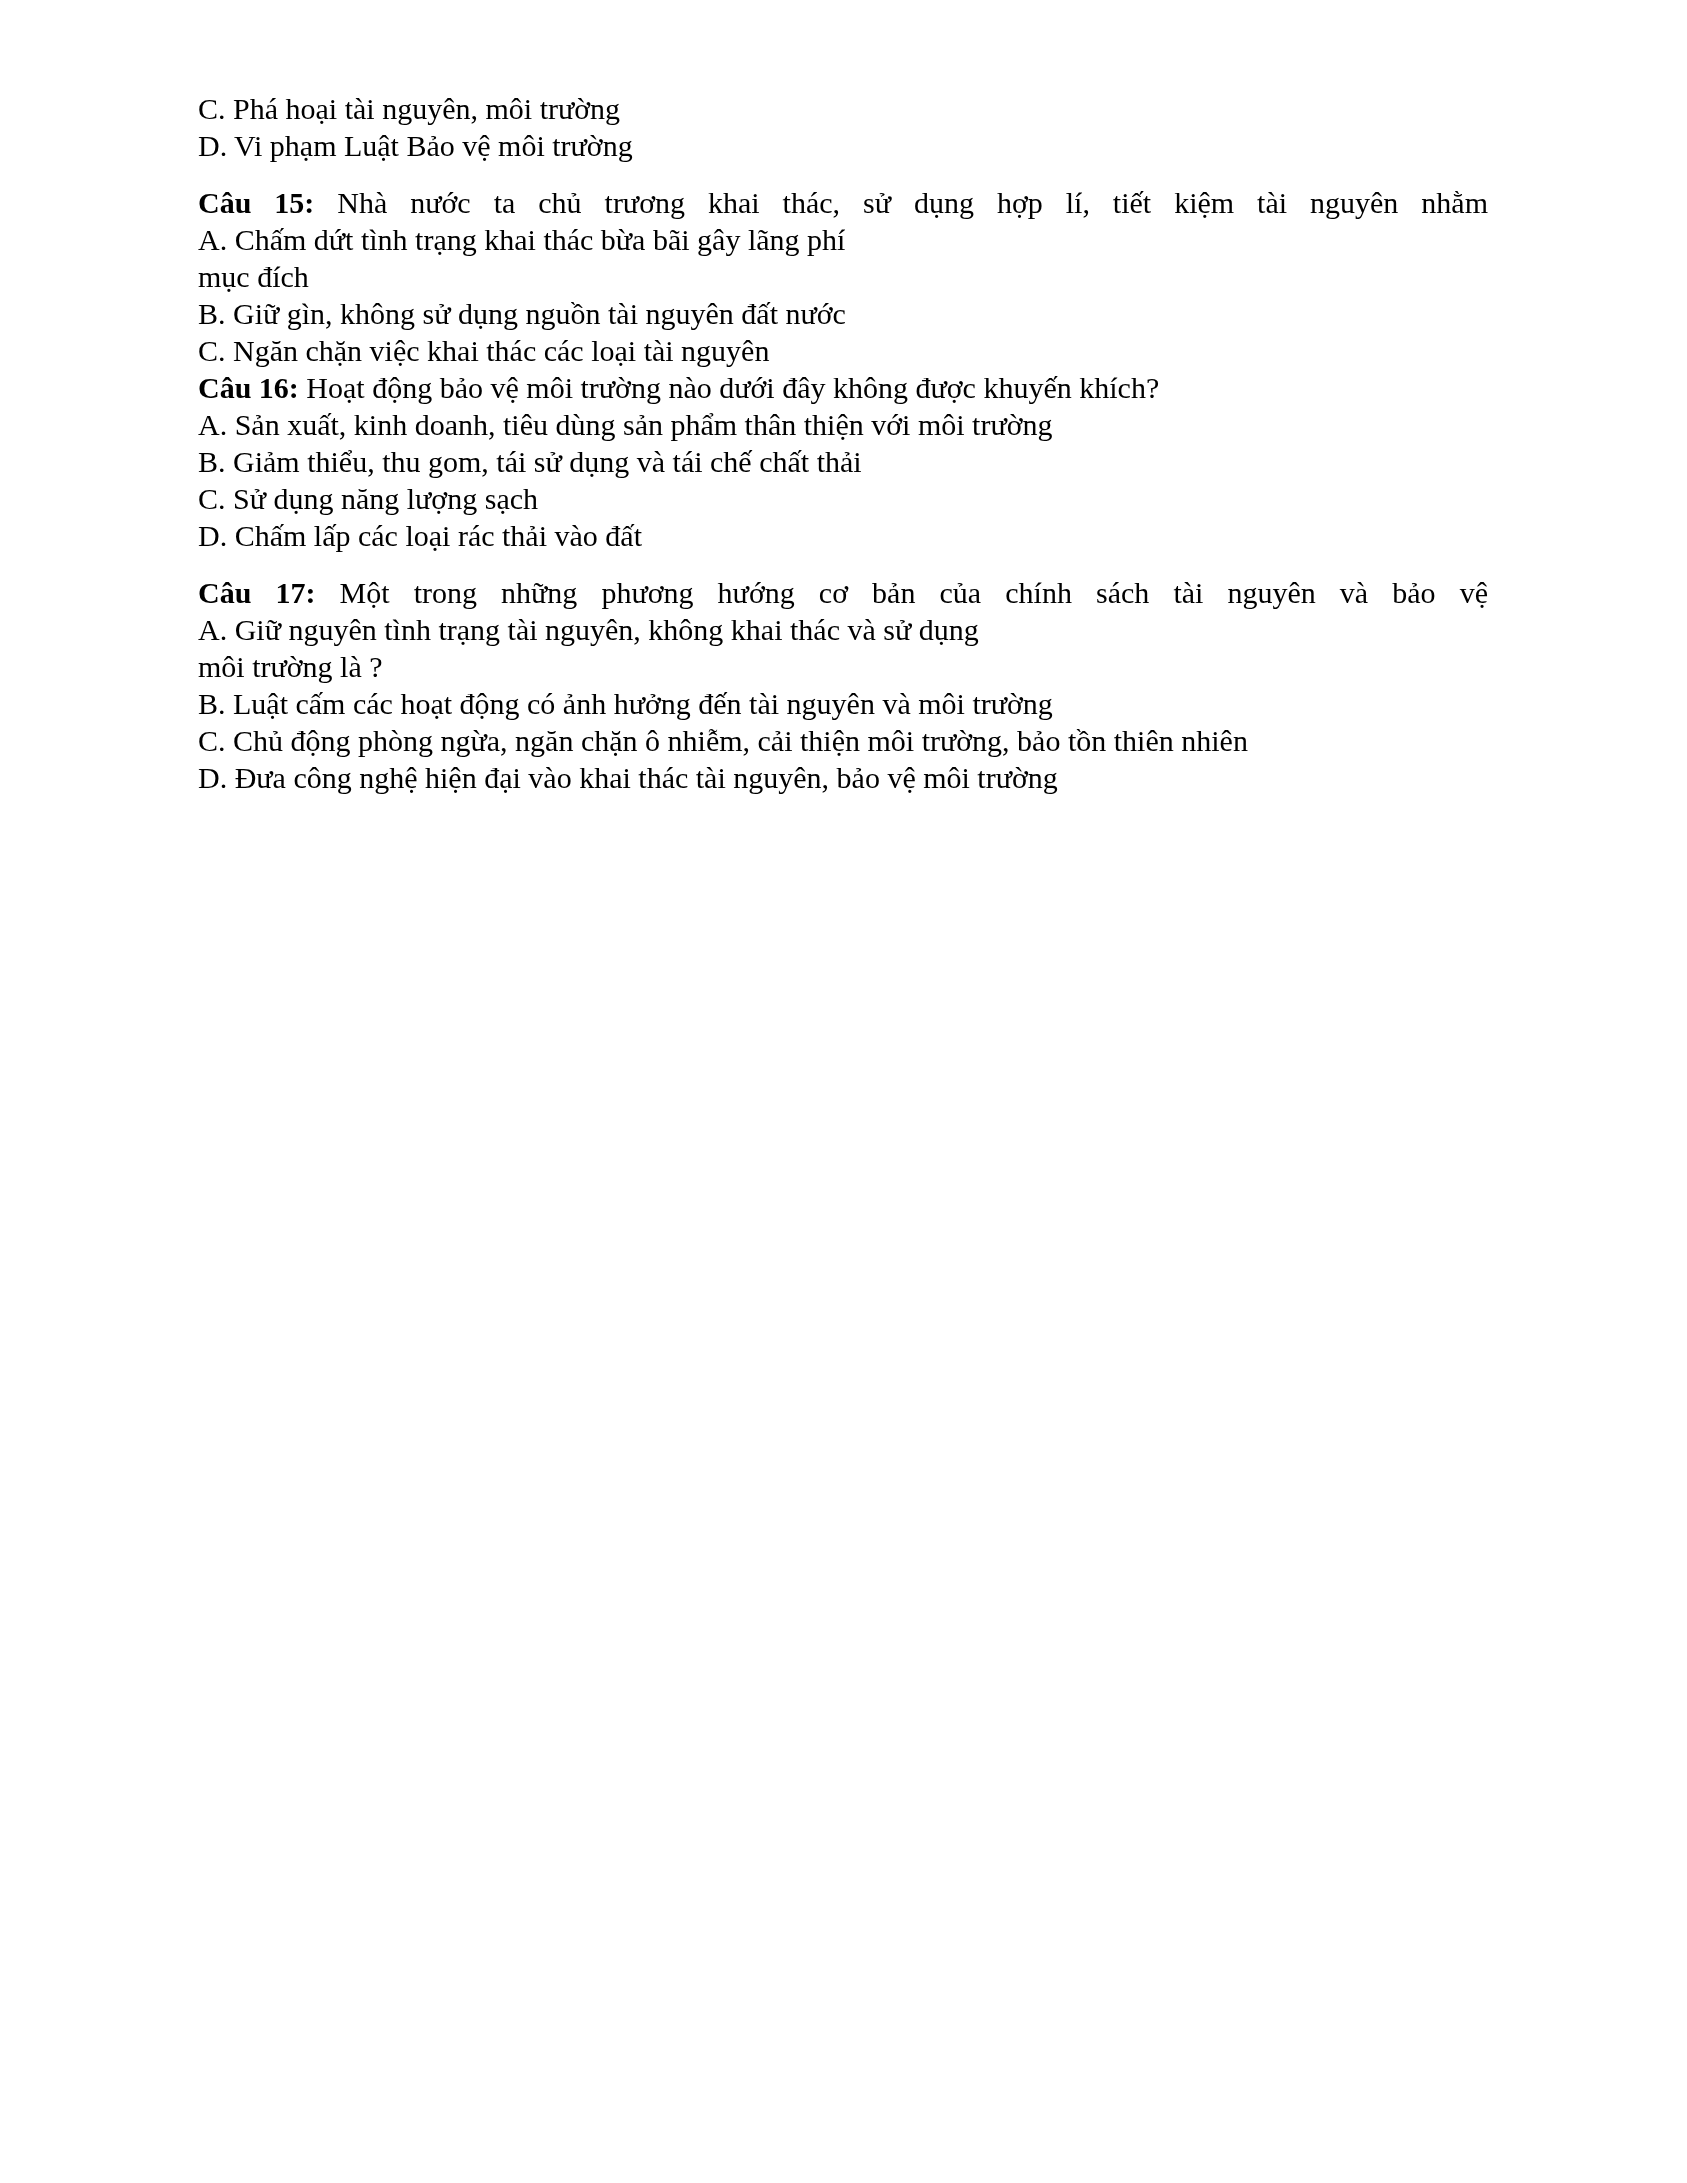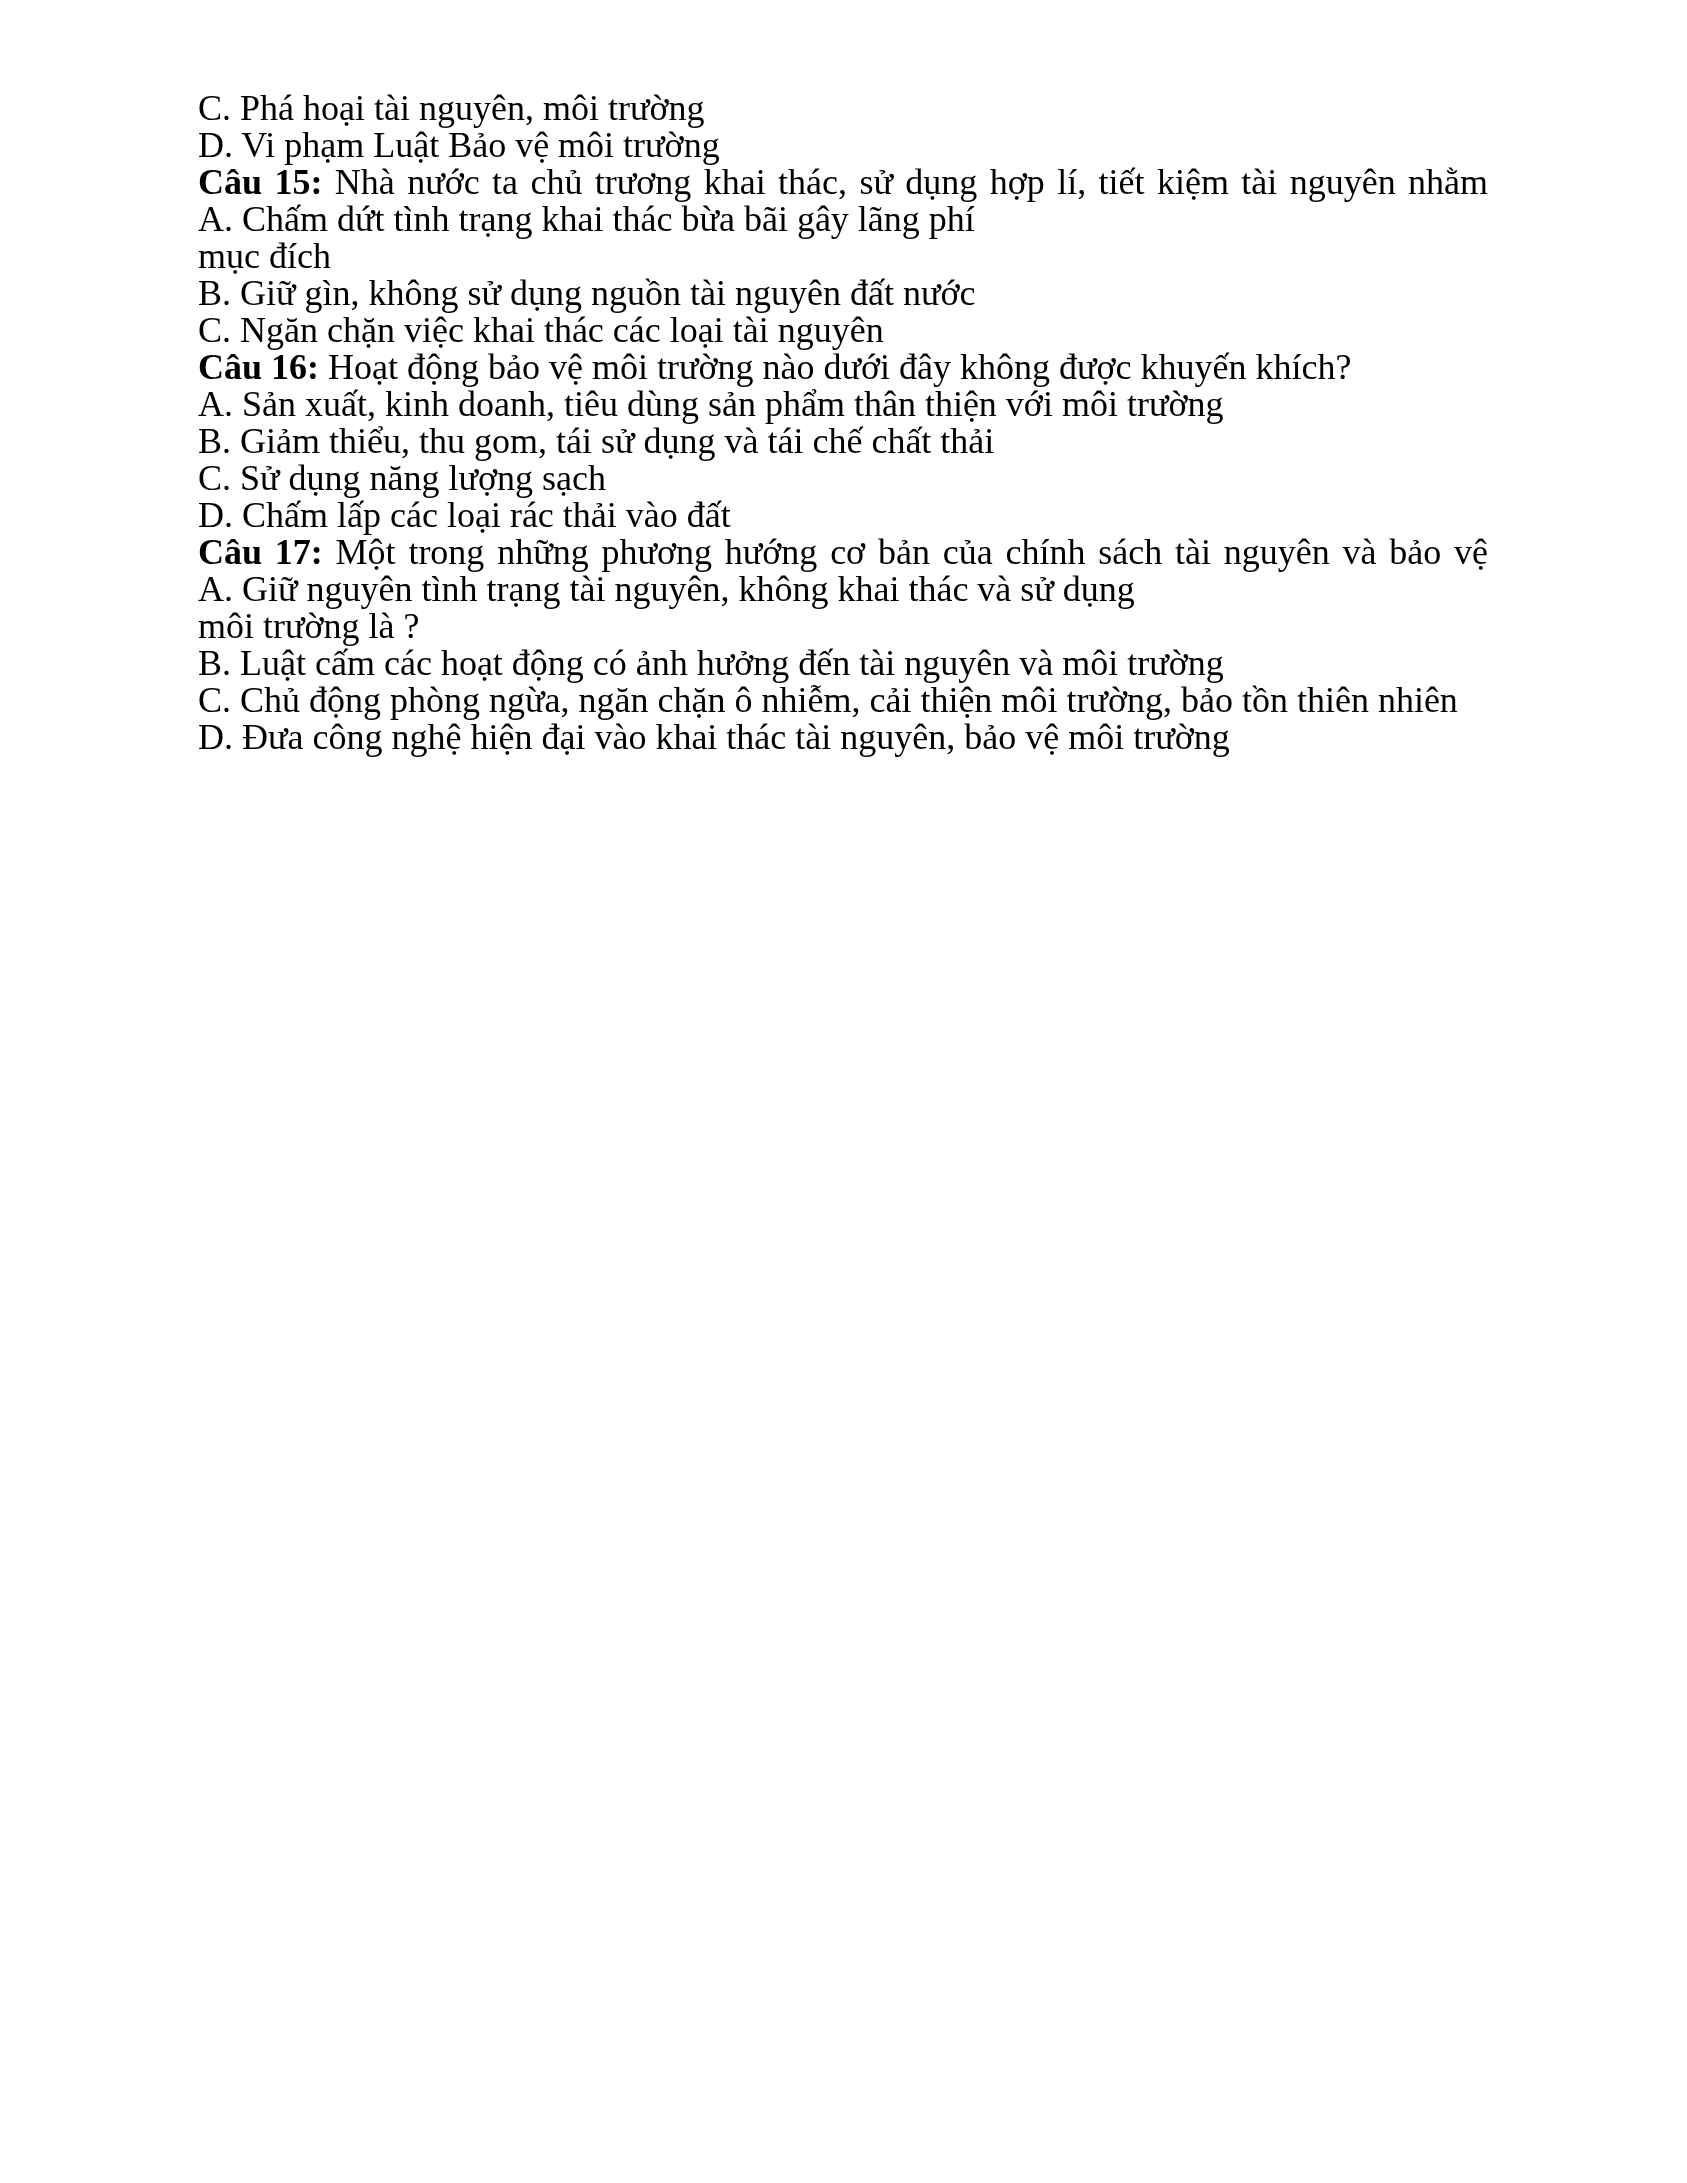--- a/index.html
+++ b/index.html
@@ -14,31 +14,32 @@
     background: #ffffff;
     overflow: hidden;
   }
   .content {
     position: absolute;
     left: 198px;
     top: 90px;
     width: 1290px;
     color: #000000;
     font-family: "Liberation Serif", "DejaVu Serif", serif;
-    font-size: 36px;
+    font-size: 30px;
     line-height: 37px;
   }
   .line {
     text-align: left;
     white-space: nowrap;
   }
   .line.justify-last {
     white-space: normal;
     text-align: justify;
     text-align-last: justify;
+    margin-top: 20px;
   }
   .b {
     font-weight: bold;
   }
 </style>
 </head>
 <body>
 
 <div class="page">
   <div class="content">

